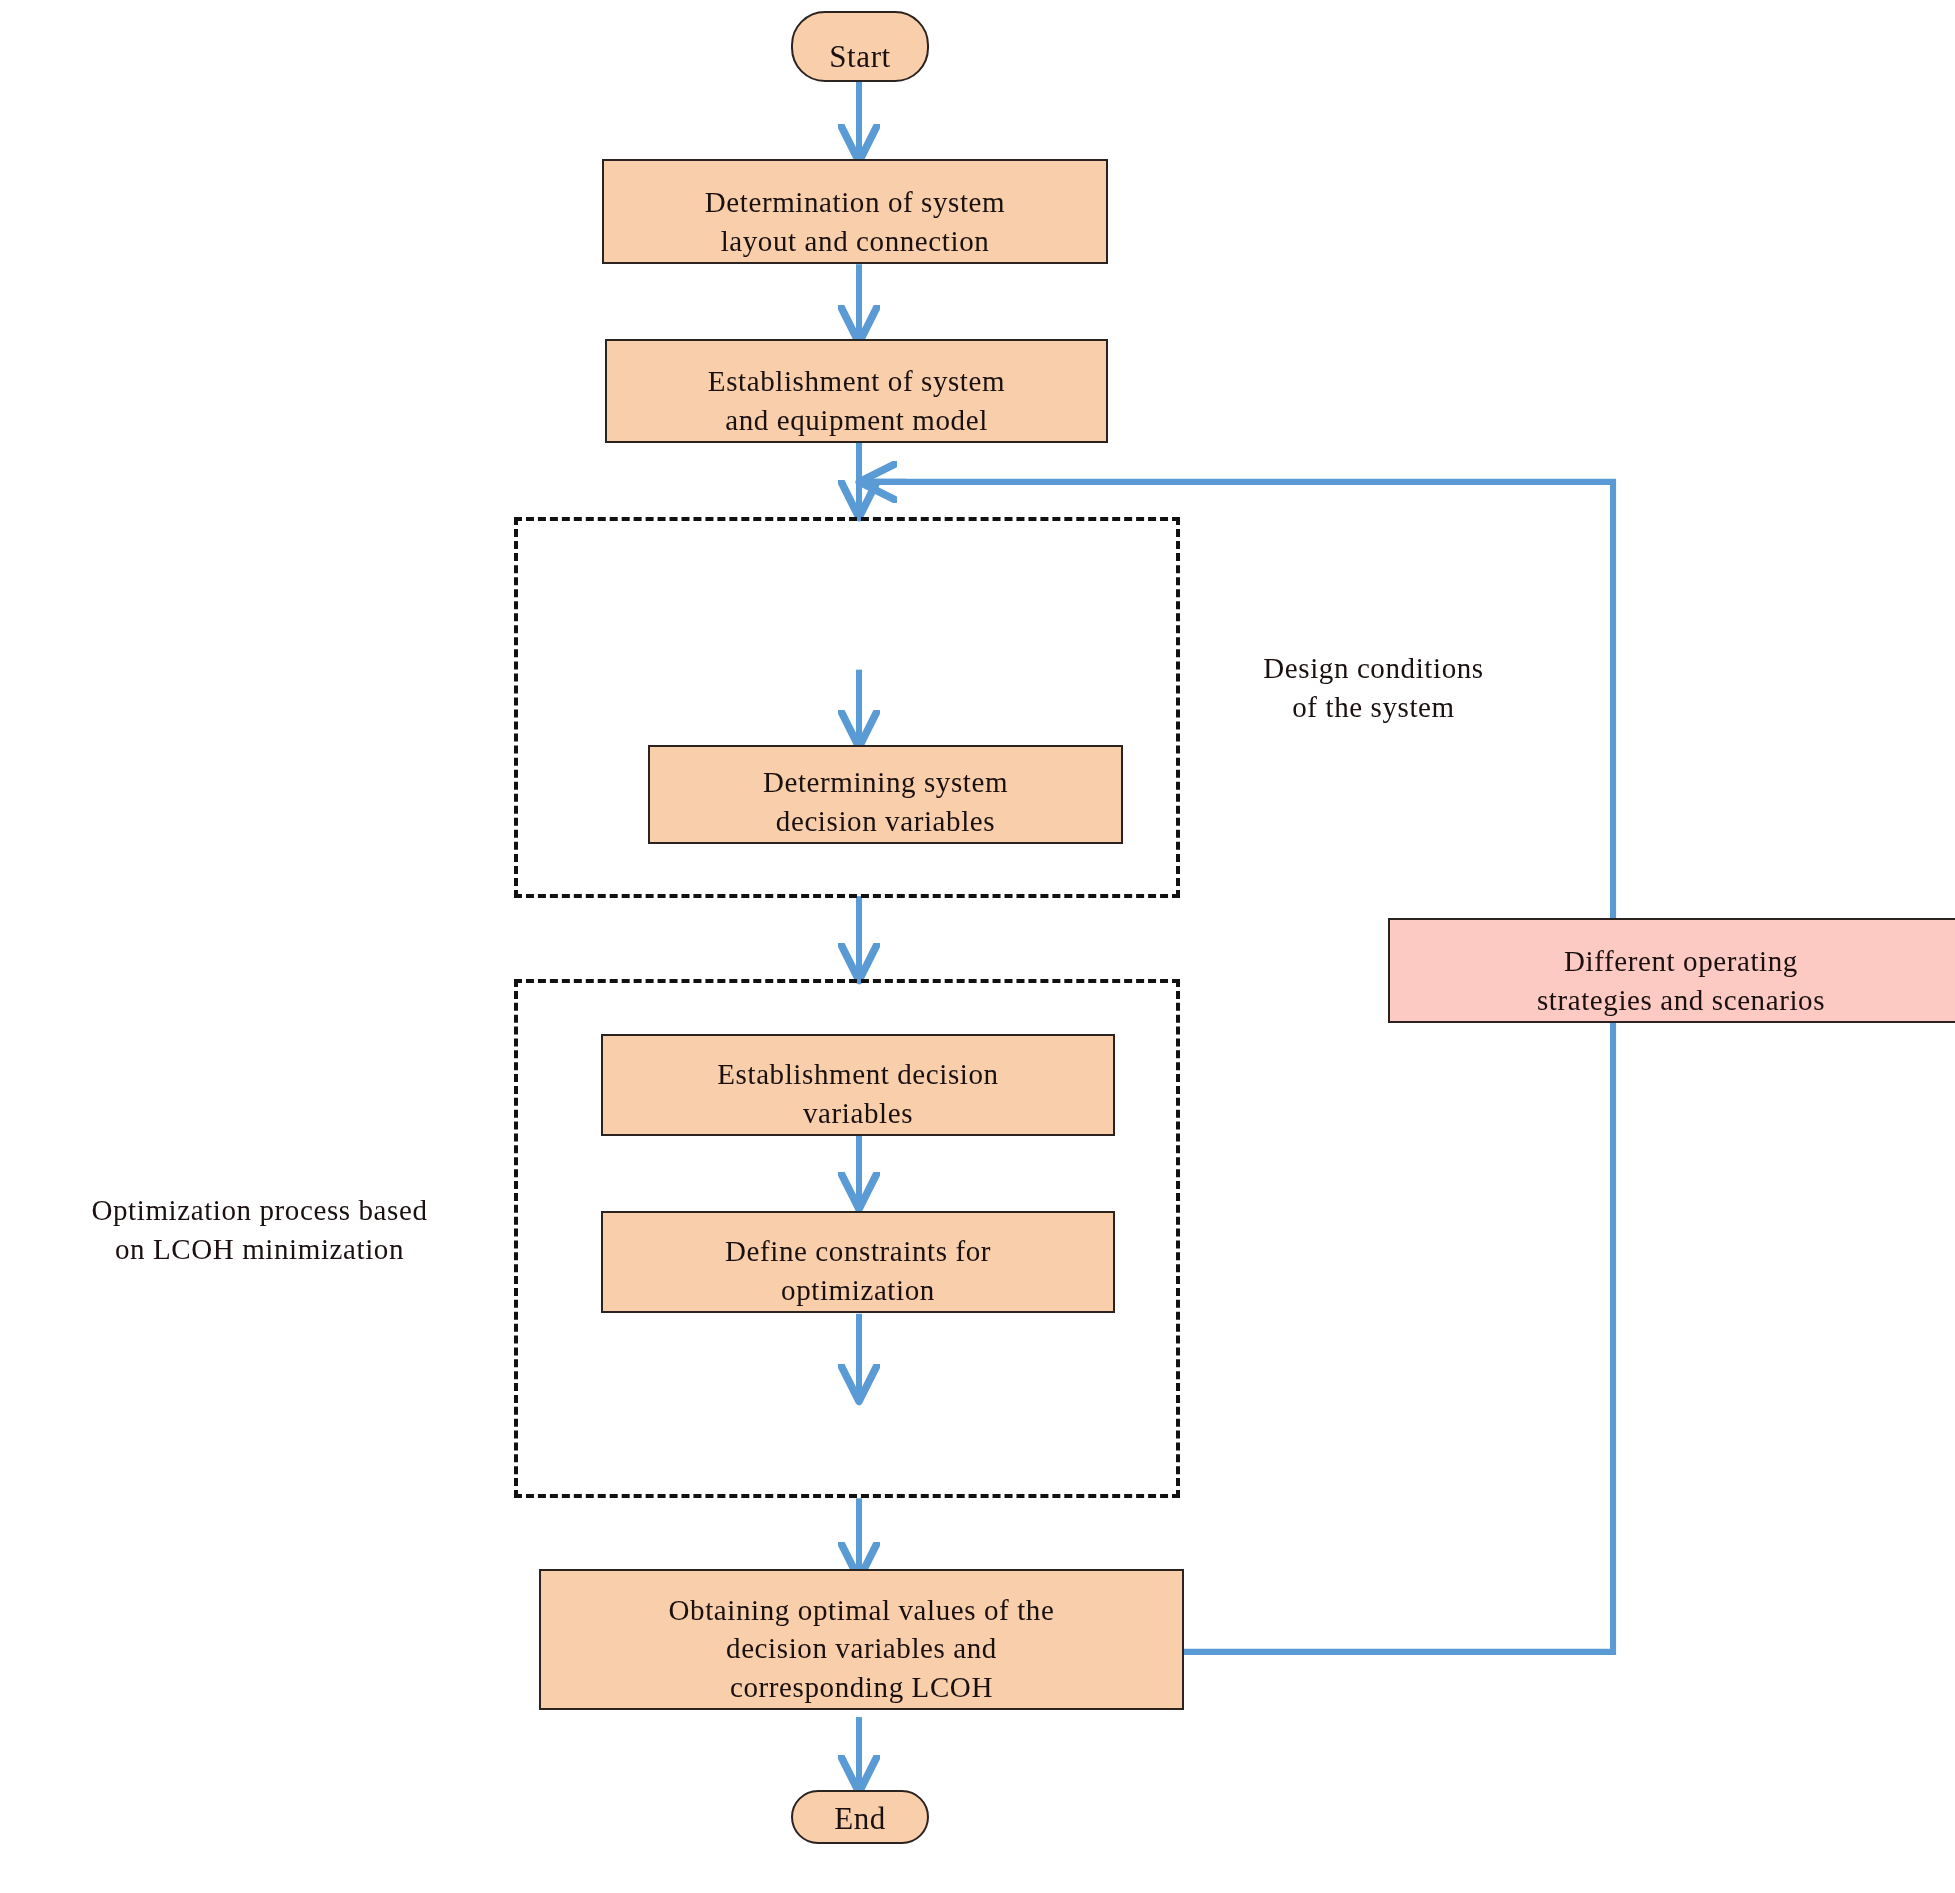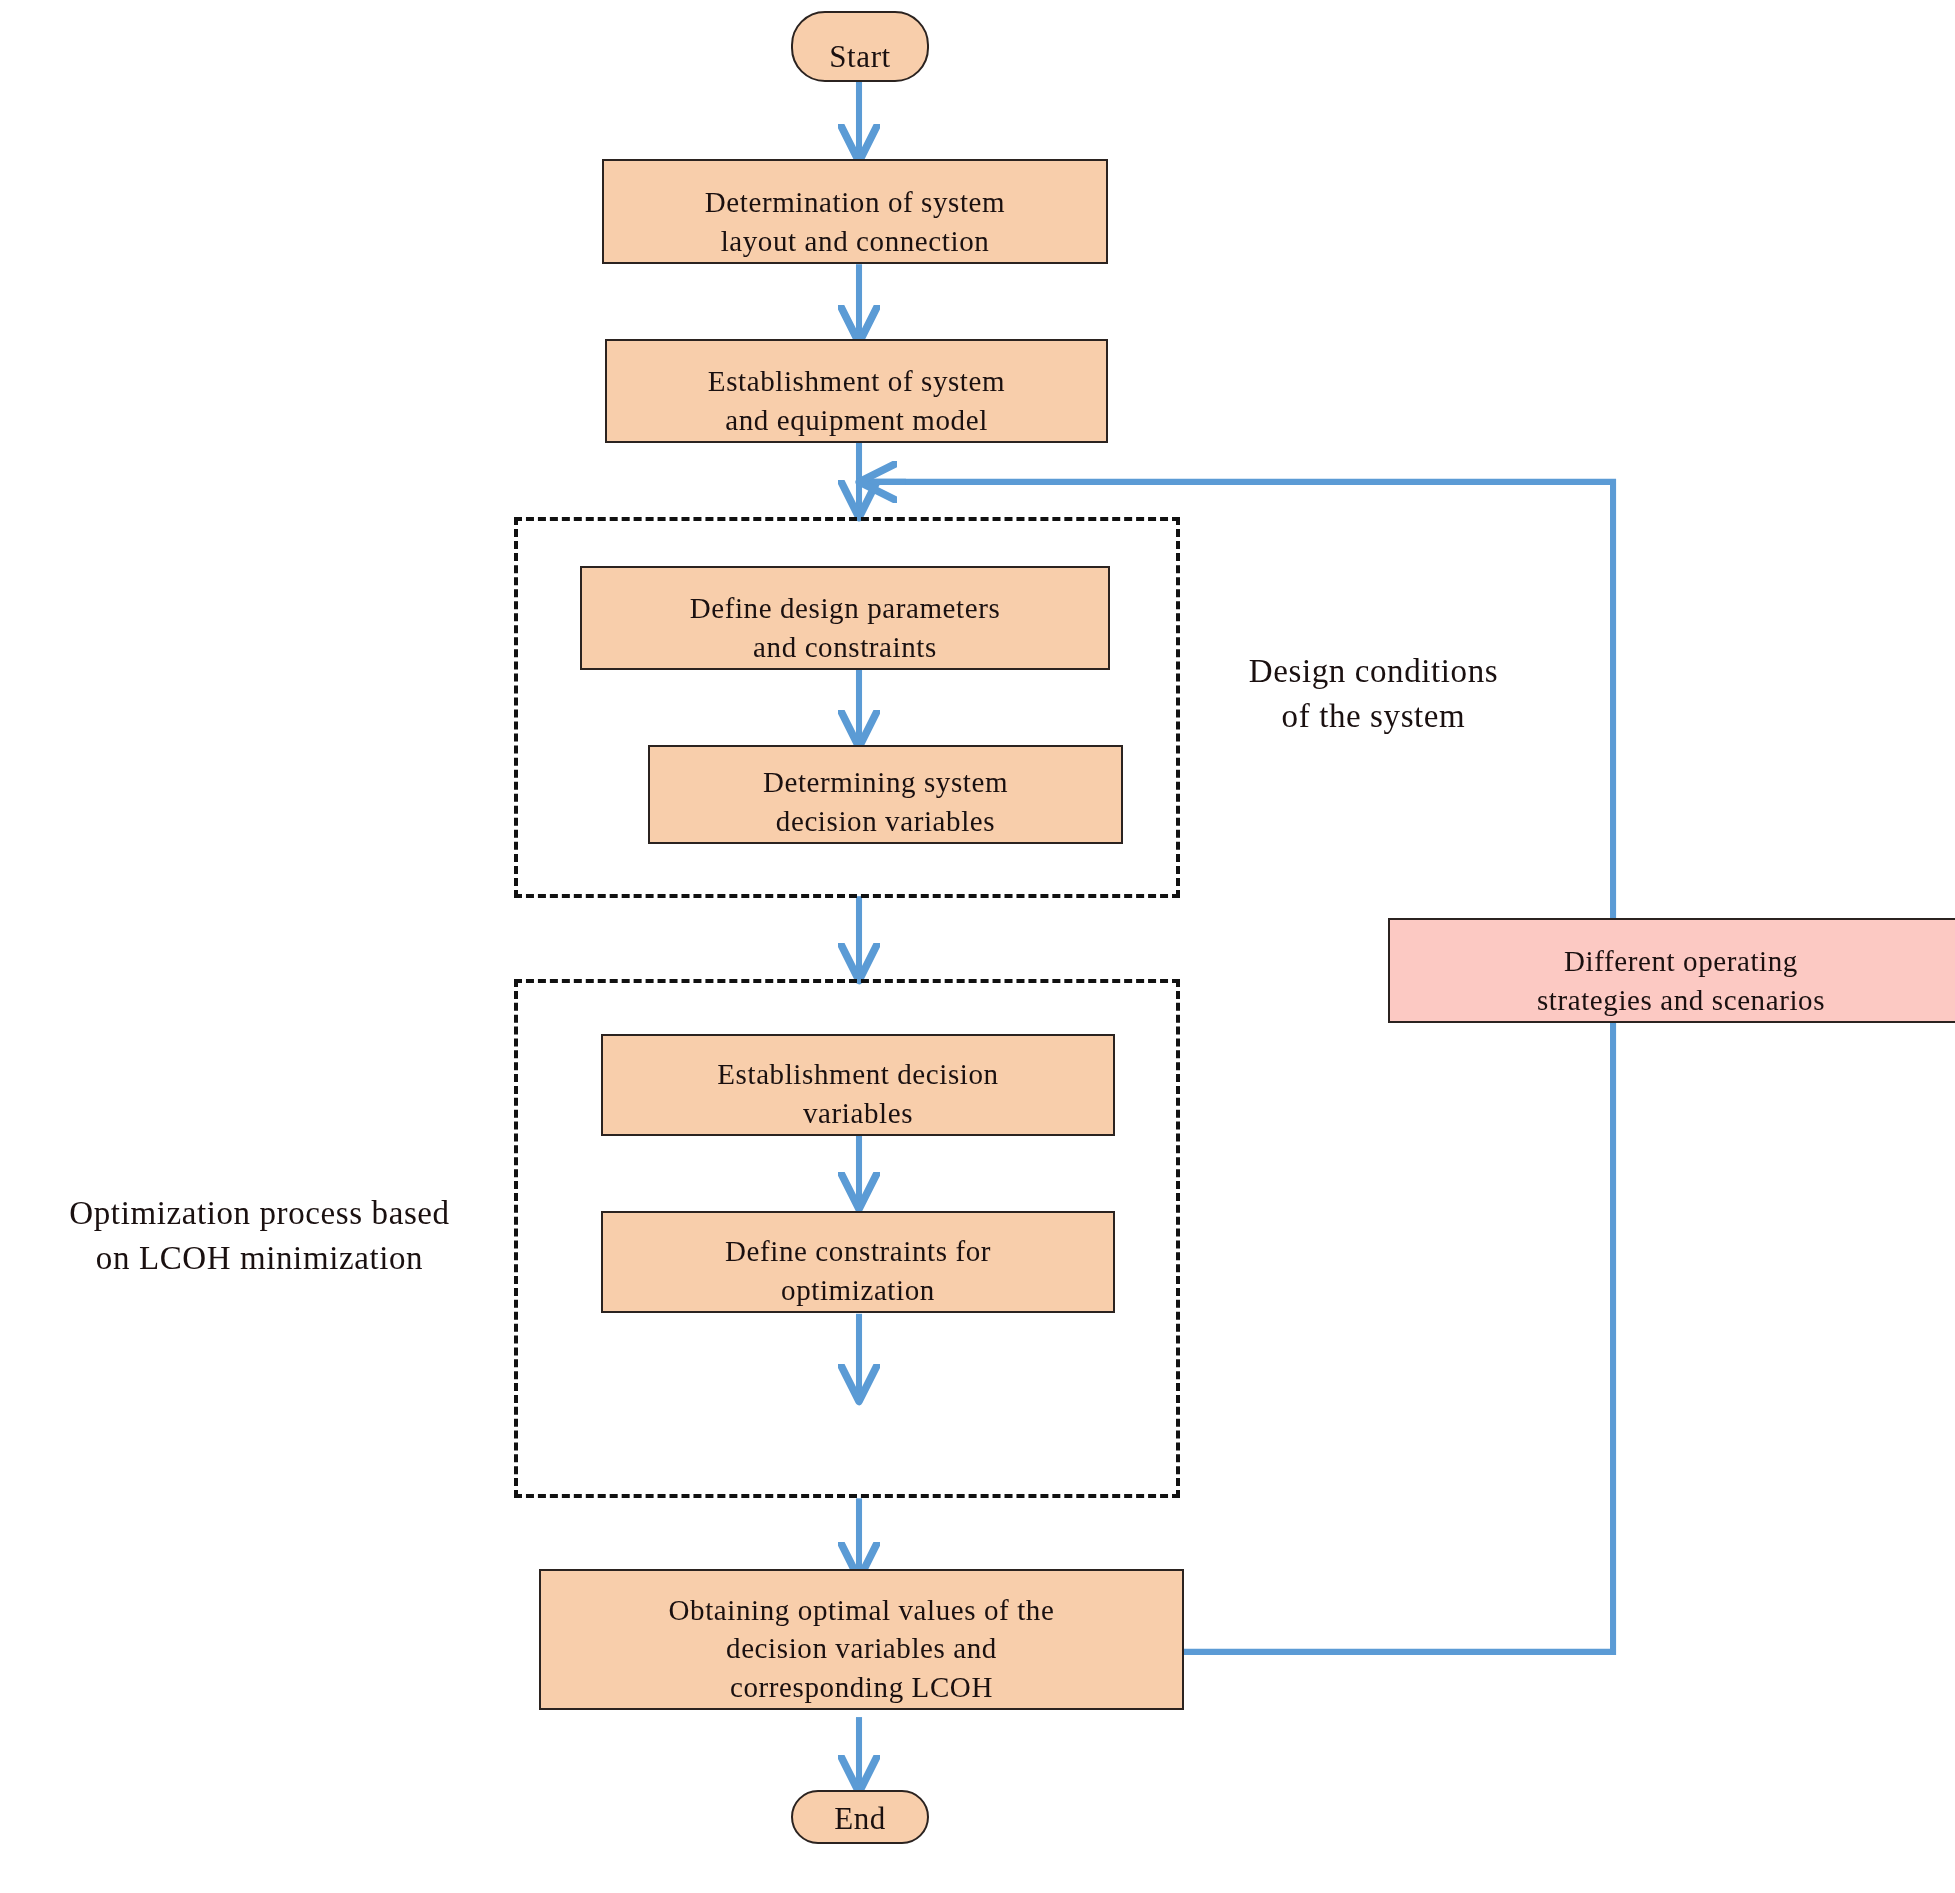--- a/index.html
+++ b/index.html
@@ -50,21 +50,21 @@
   .group-box {
     position: absolute;
     box-sizing: border-box;
     border: 4.4px dashed #111111;
     background: transparent;
     z-index: 2;
   }
   .free-label {
     position: absolute;
     color: #1a1010;
-    font-size: 33px;
+    font-size: 29px;
     line-height: 1.36;
     letter-spacing: 0.6px;
     text-align: center;
     z-index: 5;
     white-space: pre-line;
   }
   .node-text {
     display: block;
     white-space: pre-line;
   }
@@ -110,24 +110,20 @@
   <div class="node" style="left:605px; top:339px; width:503px; height:104px;">
     <span class="node-text">Establishment of system
 and equipment model</span>
   </div>
 
   <div class="node" style="left:602px; top:159px; width:506px; height:105px;">
     <span class="node-text">Determination of system
 layout and connection</span>
   </div>
 
-  <div class="node" style="left:580px; top:566px; width:530px; height:104px;">
-    <span class="node-text">Define design parameters
-and constraints</span>
-  </div>
 
   <div class="node" style="left:628px; top:745px; width:475px; height:99px;margin-left:20px;">
     <span class="node-text">Determining system
 decision variables</span>
   </div>
 
   <div class="node" style="left:601px; top:1034px; width:514px; height:102px;">
     <span class="node-text">Establishment decision
 variables</span>
   </div>

